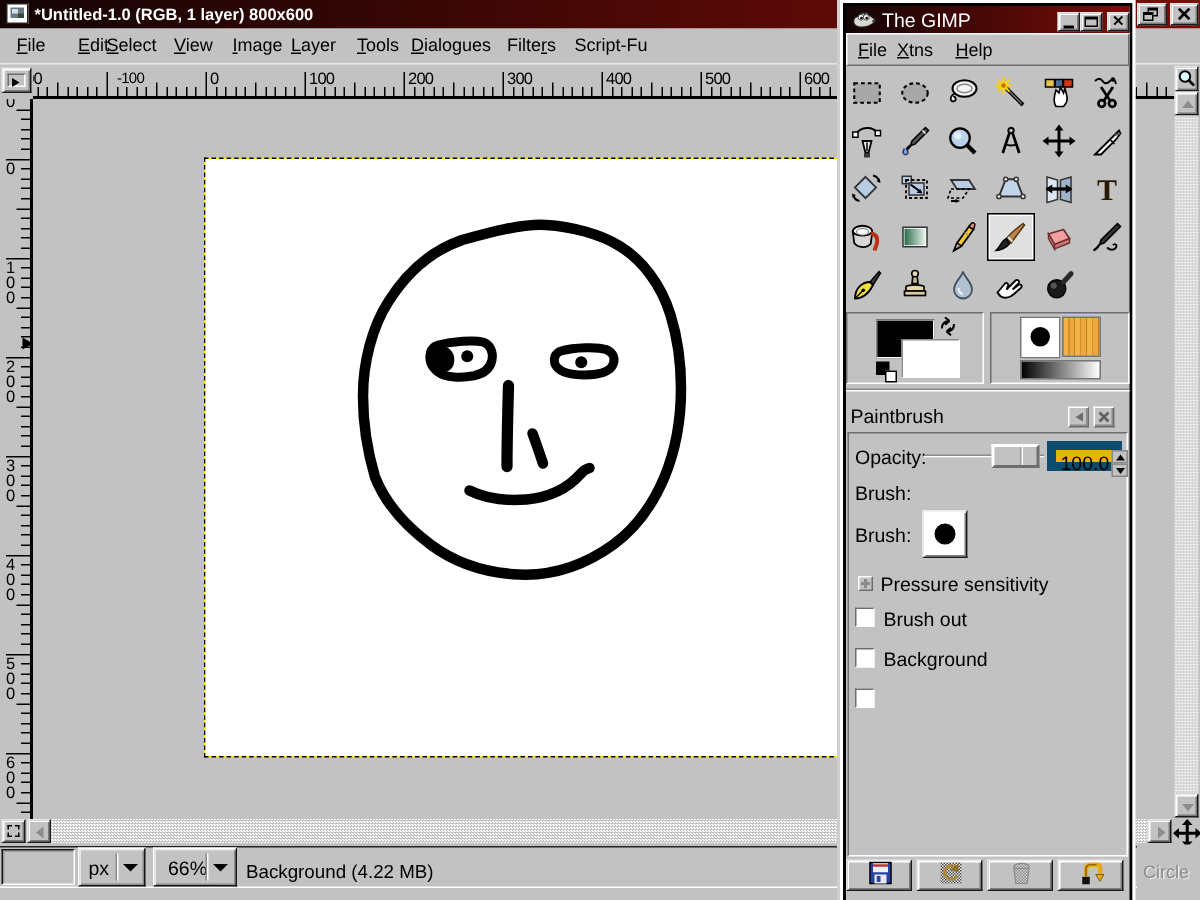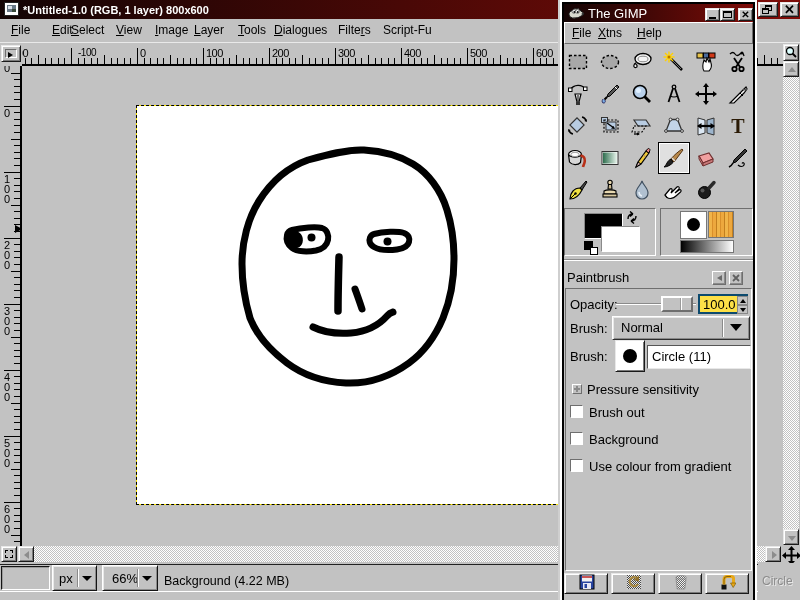--- a/index.html
+++ b/index.html
@@ -643,58 +643,48 @@
       </svg>
     </div>
 
   <div class="abs sunken" style="left:3px;top:286px;width:187px;height:283px;">
 
     <div class="abs" style="left:4px;top:8px;font-size:13px;">Opacity:</div>
     <div class="abs" style="left:50px;top:14px;width:80px;height:2px;background:#8a8a8a;border-bottom:1px solid #fff;"></div>
     <div class="abs raised" style="left:95px;top:7px;width:32px;height:16px;background:#c2c2c2;border-width:2px;">
         <div class="abs" style="left:17px;top:0px;width:2px;height:12px;background:#9a9a9a;border-right:1px solid #fff;"></div>
       </div>
-    <div class="abs" style="left:132px;top:5px;width:50px;height:20px;background:#fde047;border:2px solid #0c4a6e;">
+    <div class="abs" style="left:132px;top:5px;width:50px;height:20px;background:#eab308;border:6px solid #0c4a6e;">
       <div class="abs" style="left:3px;top:1px;font-size:13px;">100.0</div>
       <div class="abs" style="left:37px;top:0;width:11px;height:9px;background:#c2c2c2;border:1px solid #888;">
           <div class="abs" style="left:2px;top:2px;width:0;height:0;border-bottom:4px solid #000;border-left:3px solid transparent;border-right:3px solid transparent;"></div>
         </div>
       <div class="abs" style="left:37px;top:9px;width:11px;height:9px;background:#c2c2c2;border:1px solid #888;">
           <div class="abs" style="left:2px;top:2px;width:0;height:0;border-top:4px solid #000;border-left:3px solid transparent;border-right:3px solid transparent;"></div>
         </div>
     </div>
 
     <div class="abs" style="left:4px;top:32px;font-size:13px;">Brush:</div>
-    <div class="abs" style="left:46px;top:27px;width:138px;height:24px;background:#c2c2c2;border:1px solid;border-color:#fff #2e2e2e #2e2e2e #fff;box-shadow:inset 1px 1px 0 #e8e8e8, inset -1px -1px 0 #8a8a8a;">
-      <div class="abs" style="left:8px;top:3px;font-size:13px;">Normal</div>
-      <div class="abs" style="left:109px;top:2px;width:1px;height:18px;background:#8a8a8a;"></div>
-      <div class="abs" style="left:110px;top:2px;width:1px;height:18px;background:#fff;"></div>
-      <div class="abs" style="left:117px;top:7px;width:0;height:0;border-top:7px solid #000;border-left:6px solid transparent;border-right:6px solid transparent;"></div>
-    </div>
 
     <div class="abs" style="left:4px;top:60px;font-size:13px;">Brush:</div>
     <div class="btn98 abs" style="left:49px;top:51px;width:30px;height:32px;background:#fff;">
       <div class="abs" style="left:7px;top:8px;width:14px;height:14px;border-radius:50%;background:#000;"></div>
-    </div>
-    <div class="abs" style="left:81px;top:56px;width:104px;height:24px;background:#fff;border:1px solid;border-color:#555 #e8e8e8 #e8e8e8 #555;">
-      <div class="abs" style="left:4px;top:3px;font-size:13px;">Circle (11)</div>
     </div>
 
     <div class="abs raised" style="left:6px;top:95px;width:10px;height:10px;background:#c2c2c2;">
         <div class="abs" style="left:1px;top:3px;width:6px;height:2px;background:#8a8a8a;"></div>
         <div class="abs" style="left:3px;top:1px;width:2px;height:6px;background:#8a8a8a;"></div>
       </div>
     <div class="abs" style="left:21px;top:93px;font-size:13px;">Pressure sensitivity</div>
 
     <div class="abs sunken" style="left:4px;top:116px;width:13px;height:13px;background:#fff;"></div>
     <div class="abs" style="left:23px;top:116px;font-size:13px;">Brush out</div>
     <div class="abs sunken" style="left:4px;top:143px;width:13px;height:13px;background:#fff;"></div>
     <div class="abs" style="left:23px;top:143px;font-size:13px;">Background</div>
     <div class="abs sunken" style="left:4px;top:170px;width:13px;height:13px;background:#fff;"></div>
-    <div class="abs" style="left:23px;top:170px;font-size:13px;">Use colour from gradient</div>
   </div>
 
   <div class="btn98 abs" style="left:2px;top:571px;width:44px;height:21px;">
     <svg class="abs" style="left:14px;top:0px;" width="16" height="16" viewBox="0 0 16 16">
         <rect x="1" y="1" width="14" height="14" fill="#2844a0" stroke="#000"></rect>
         <rect x="3" y="1.5" width="10" height="6" fill="#f0f0f0"></rect>
         <rect x="3" y="2.2" width="10" height="1.6" fill="#c03030"></rect>
         <rect x="4" y="9" width="8" height="6" fill="#e8e8f4"></rect>
         <rect x="5.5" y="10" width="2.5" height="4" fill="#2844a0"></rect>
       </svg>

